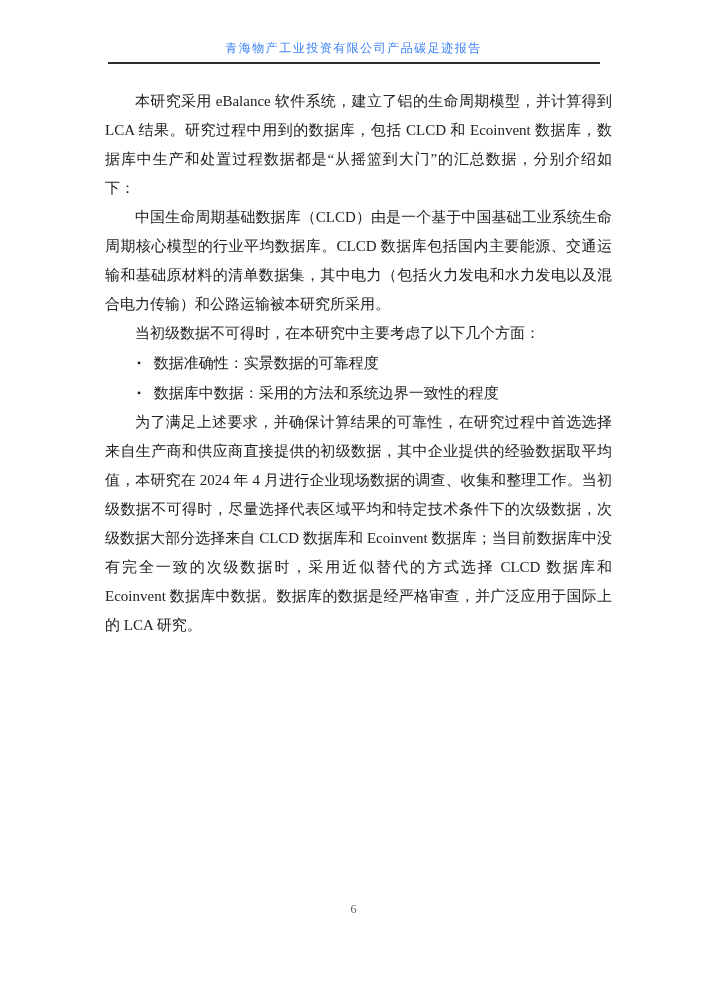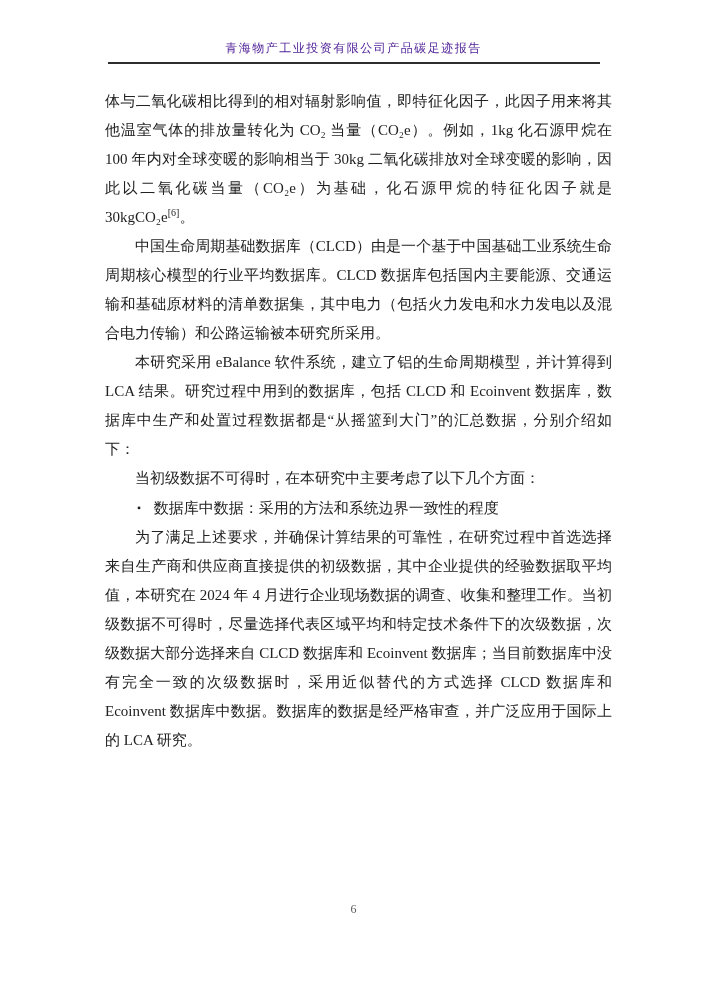--- a/index.html
+++ b/index.html
@@ -19,21 +19,21 @@
     height: 999px;
     background: #ffffff;
     overflow: hidden;
   }
   .page-header {
     padding-top: 40px;
   }
   .header-title {
     text-align: center;
     font-size: 12px;
-    color: #4c1d95;
+    color: #3b82f6;
     letter-spacing: 1.5px;
     line-height: 16px;
   }
   .header-rule {
     width: 492px;
     margin: 6px auto 0 auto;
     border-bottom: 2px solid #2d2d2d;
   }
   .content {
     width: 507px;
@@ -79,33 +79,33 @@
 
 <div class="page">
 
   <header class="page-header">
     <div class="header-title">青海物产工业投资有限公司产品碳足迹报告</div>
     <div class="header-rule"></div>
   </header>
 
   <main class="content">
 
-    <p>
-      <span>体与二氧化碳相比得到的相对辐射影响值，即特征化因子，此因子用来将其他温室气体的排放量转化为 CO₂ 当量（CO₂e）。例如，1kg 化石源甲烷在 100 年内对全球变暖的影响相当于 30kg 二氧化碳排放对全球变暖的影响，因此以二氧化碳当量（CO₂e）为基础，化石源甲烷的特征化因子就是 30kgCO₂e</span><sup class="ref-sup">[6]</sup><span>。</span>
-    </p>
 
 
+    <p class="indent">本研究采用 eBalance 软件系统，建立了铝的生命周期模型，并计算得到 LCA 结果。研究过程中用到的数据库，包括 CLCD 和 Ecoinvent 数据库，数据库中生产和处置过程数据都是“从摇篮到大门”的汇总数据，分别介绍如下：</p>
+
     <p class="indent">中国生命周期基础数据库（CLCD）由是一个基于中国基础工业系统生命周期核心模型的行业平均数据库。CLCD 数据库包括国内主要能源、交通运输和基础原材料的清单数据集，其中电力（包括火力发电和水力发电以及混合电力传输）和公路运输被本研究所采用。</p>
-
-    <p class="indent">本研究采用 eBalance 软件系统，建立了铝的生命周期模型，并计算得到 LCA 结果。研究过程中用到的数据库，包括 CLCD 和 Ecoinvent 数据库，数据库中生产和处置过程数据都是“从摇篮到大门”的汇总数据，分别介绍如下：</p>
 
 
 
     <p class="indent">当初级数据不可得时，在本研究中主要考虑了以下几个方面：</p>
 
+    <p class="bullet-line">
+      <span class="bullet">▪</span><span>数据准确性：实景数据的可靠程度</span>
+    </p>
 
 
     <p class="bullet-line">
       <span class="bullet">▪</span><span>数据库中数据：采用的方法和系统边界一致性的程度</span>
     </p>
 
     <p class="indent">为了满足上述要求，并确保计算结果的可靠性，在研究过程中首选选择来自生产商和供应商直接提供的初级数据，其中企业提供的经验数据取平均值，本研究在 2024 年 4 月进行企业现场数据的调查、收集和整理工作。当初级数据不可得时，尽量选择代表区域平均和特定技术条件下的次级数据，次级数据大部分选择来自 CLCD 数据库和 Ecoinvent 数据库；当目前数据库中没有完全一致的次级数据时，采用近似替代的方式选择 CLCD 数据库和 Ecoinvent 数据库中数据。数据库的数据是经严格审查，并广泛应用于国际上的 LCA 研究。</p>
 
   </main>
 

